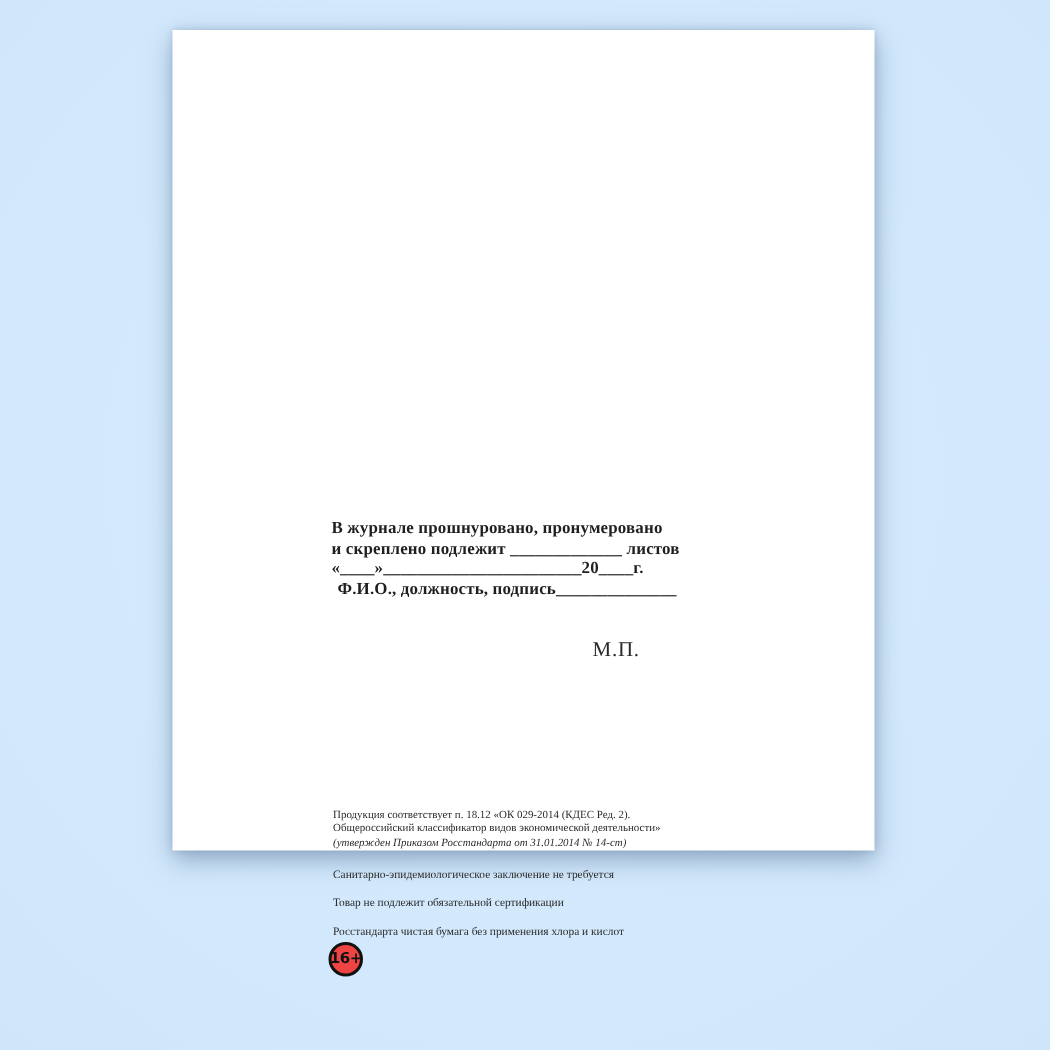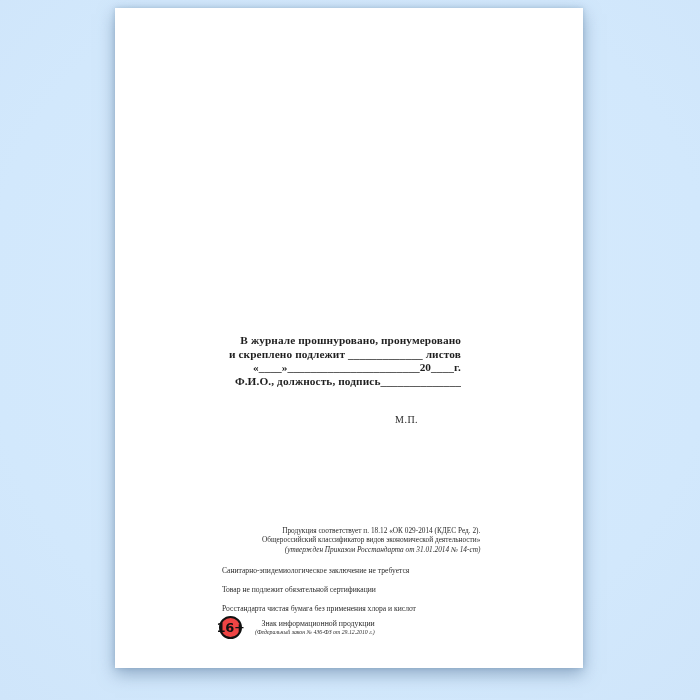--- a/index.html
+++ b/index.html
@@ -10,69 +10,68 @@
     position: relative;
   }
   .stage {
     position: absolute;
     width: 700px; height: 700px;
     top: 0; left: 0;
     background: radial-gradient(circle at 50% 45%, #d7ebfd 0%, #d2e8fc 70%, #cfe5fa 100%);
   }
   .paper {
     position: absolute;
-    left: 115px; top: 8px;
-    width: 468px; height: 660px;
+    left: 115px; top: 20px;
+    width: 468px; height: 547px;
     background: #ffffff;
     box-shadow: 0 6px 16px rgba(90, 120, 155, 0.55), 0 0 5px rgba(110, 140, 170, 0.35);
-    text-align: right;
   }
   .stamp-block {
     position: absolute;
     left: 106px; top: 326px;
     width: 240px;
     color: #1f1f1f;
     font-weight: bold;
     font-size: 11.3px;
     line-height: 13.6px;
     letter-spacing: 0.1px;
     white-space: nowrap;
   }
   .stamp-line { display: block; }
   .stamp-line.indent { padding-left: 4px; }
   .seal-mark {
     position: absolute;
     left: 280px; top: 406px;
-    font-size: 10px;
+    font-size: 14px;
     color: #2a2a2a;
     letter-spacing: 0.5px;
   }
   .footer-note {
     position: absolute;
     left: 107px;
     color: #2b2b2b;
     white-space: nowrap;
   }
-  .compliance { top: 518px; font-size: 7.3px; line-height: 9.3px; margin-left: 40px; }
+  .compliance { top: 518px; font-size: 7.3px; line-height: 9.3px; }
   .compliance .law-italic { font-style: italic; }
   .sanitary { top: 558px; font-size: 7.6px; }
   .certification { top: 577px; font-size: 7.6px; }
   .eco { top: 596px; font-size: 7.6px; }
   .age-badge {
     position: absolute;
     left: 104px; top: 608px;
     width: 23px; height: 23px;
     border: 2px solid #111;
     border-radius: 50%;
     display: flex;
     align-items: center;
     justify-content: center;
     font-family: "DejaVu Sans", sans-serif;
     font-weight: bold;
-    font-size: 13px;
+    font-size: 10px;
     color: #111;
     background: #ef4444;
     letter-spacing: -0.3px;
   }
   .info-sign {
     position: absolute;
     left: 140px; top: 611px;
     color: #2b2b2b;
   }
   .info-sign-title { font-size: 7.8px; line-height: 9.5px; }
@@ -98,19 +97,15 @@
       <div>Общероссийский классификатор видов экономической деятельности»</div>
       <div class="law-italic">(утвержден Приказом Росстандарта от 31.01.2014 № 14-ст)</div>
     </div>
 
     <div class="footer-note sanitary">Санитарно-эпидемиологическое заключение не требуется</div>
     <div class="footer-note certification">Товар не подлежит обязательной сертификации</div>
     <div class="footer-note eco">Росстандарта чистая бумага без применения хлора и кислот</div>
 
     <div class="age-badge">16+</div>
 
-    <div class="info-sign">
-      <div class="info-sign-title">Знак информационной продукции</div>
-      <div class="info-sign-law">(Федеральный закон № 436-ФЗ от 29.12.2010 г.)</div>
-    </div>
 
   </div>
 </div>
 
 </body></html>

